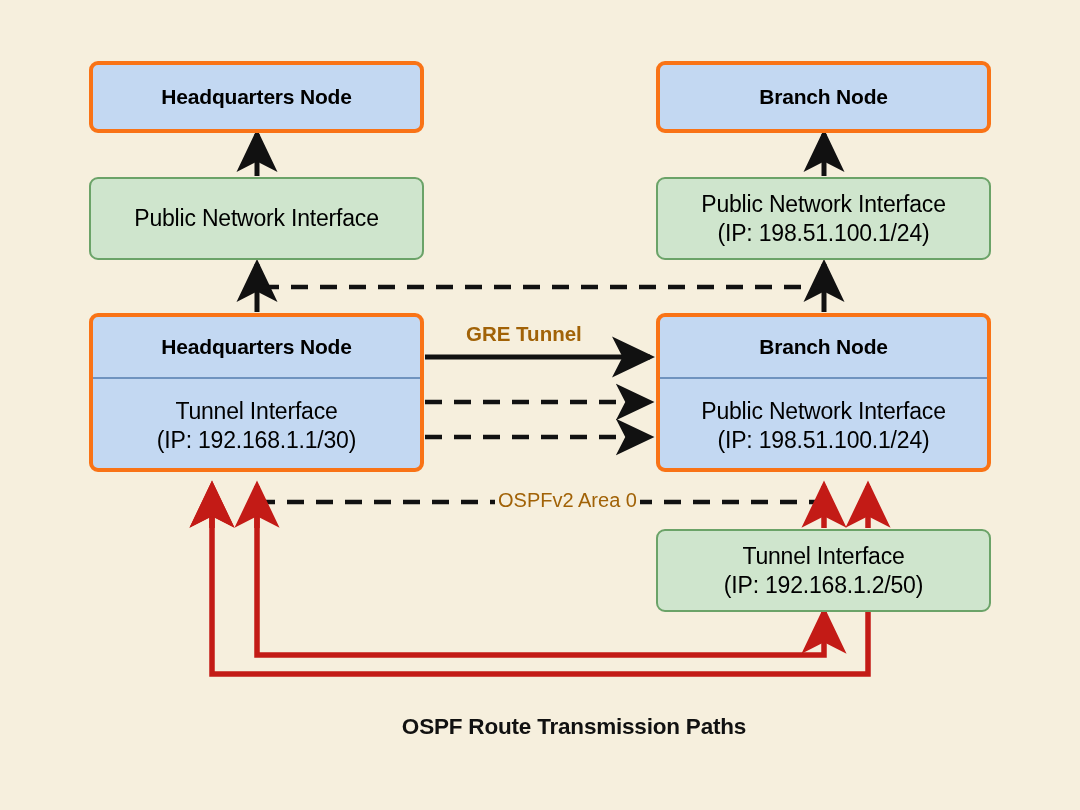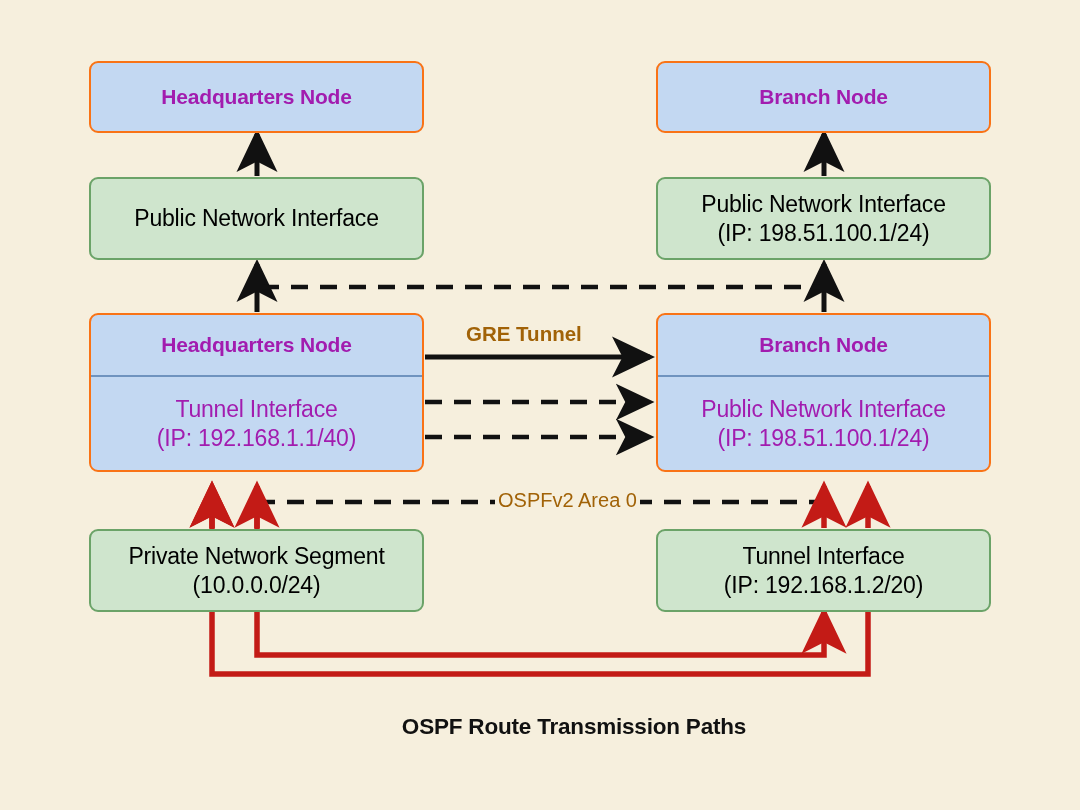--- a/index.html
+++ b/index.html
@@ -27,22 +27,22 @@
     border-radius: 9px;
     display: flex;
     flex-direction: column;
     align-items: center;
     justify-content: center;
     text-align: center;
     line-height: 1.22;
   }
   .node-blue {
     background: #c3d8f2;
-    border: 2px solid #f97316;
-    color: #a21caf;
+    border: 4px solid #f97316;
+    color: #000000;
   }
   .node-green {
     background: #cfe5cd;
     border: 2px solid #6ba368;
     color: #000;
   }
   .node-title {
     font-weight: bold;
     font-size: 21px;
     letter-spacing: -0.2px;
@@ -155,28 +155,24 @@
   <div class="node node-green" style="left:89px; top:177px; width:335px; height:83px;">
     <div class="node-text">Public Network Interface</div>
   </div>
 
   <div class="node node-blue split" style="left:89px; top:313px; width:335px; height:159px;">
     <div class="seg seg-top" style="height:62px;">
       <div class="node-title">Headquarters Node</div>
     </div>
     <div class="seg" style="height:93px;">
       <div class="node-text">Tunnel Interface</div>
-      <div class="node-text">(IP: 192.168.1.1/40)</div>
-    </div>
-  </div>
-
-  <div class="node node-green" style="left:89px; top:529px; width:335px; height:83px;">
-    <div class="node-text">Private Network Segment</div>
-    <div class="node-text">(10.0.0.0/24)</div>
-  </div>
+      <div class="node-text">(IP: 192.168.1.1/30)</div>
+    </div>
+  </div>
+
 
   <div class="node node-blue" style="left:656px; top:61px; width:335px; height:72px;">
     <div class="node-title">Branch Node</div>
   </div>
 
   <div class="node node-green" style="left:656px; top:177px; width:335px; height:83px;">
     <div class="node-text">Public Network Interface</div>
     <div class="node-text">(IP: 198.51.100.1/24)</div>
   </div>
 
@@ -185,21 +181,21 @@
       <div class="node-title">Branch Node</div>
     </div>
     <div class="seg" style="height:93px;">
       <div class="node-text">Public Network Interface</div>
       <div class="node-text">(IP: 198.51.100.1/24)</div>
     </div>
   </div>
 
   <div class="node node-green" style="left:656px; top:529px; width:335px; height:83px;">
     <div class="node-text">Tunnel Interface</div>
-    <div class="node-text">(IP: 192.168.1.2/20)</div>
+    <div class="node-text">(IP: 192.168.1.2/50)</div>
   </div>
 
   <div class="label label-bold" style="left:466px; top:322px;">GRE Tunnel</div>
 
   <div class="label label-plain" style="left:447px; top:489px;margin-left:48px;">OSPFv2 Area 0</div>
 
   <div id="caption">OSPF Route Transmission Paths</div>
 
 </div>
 

